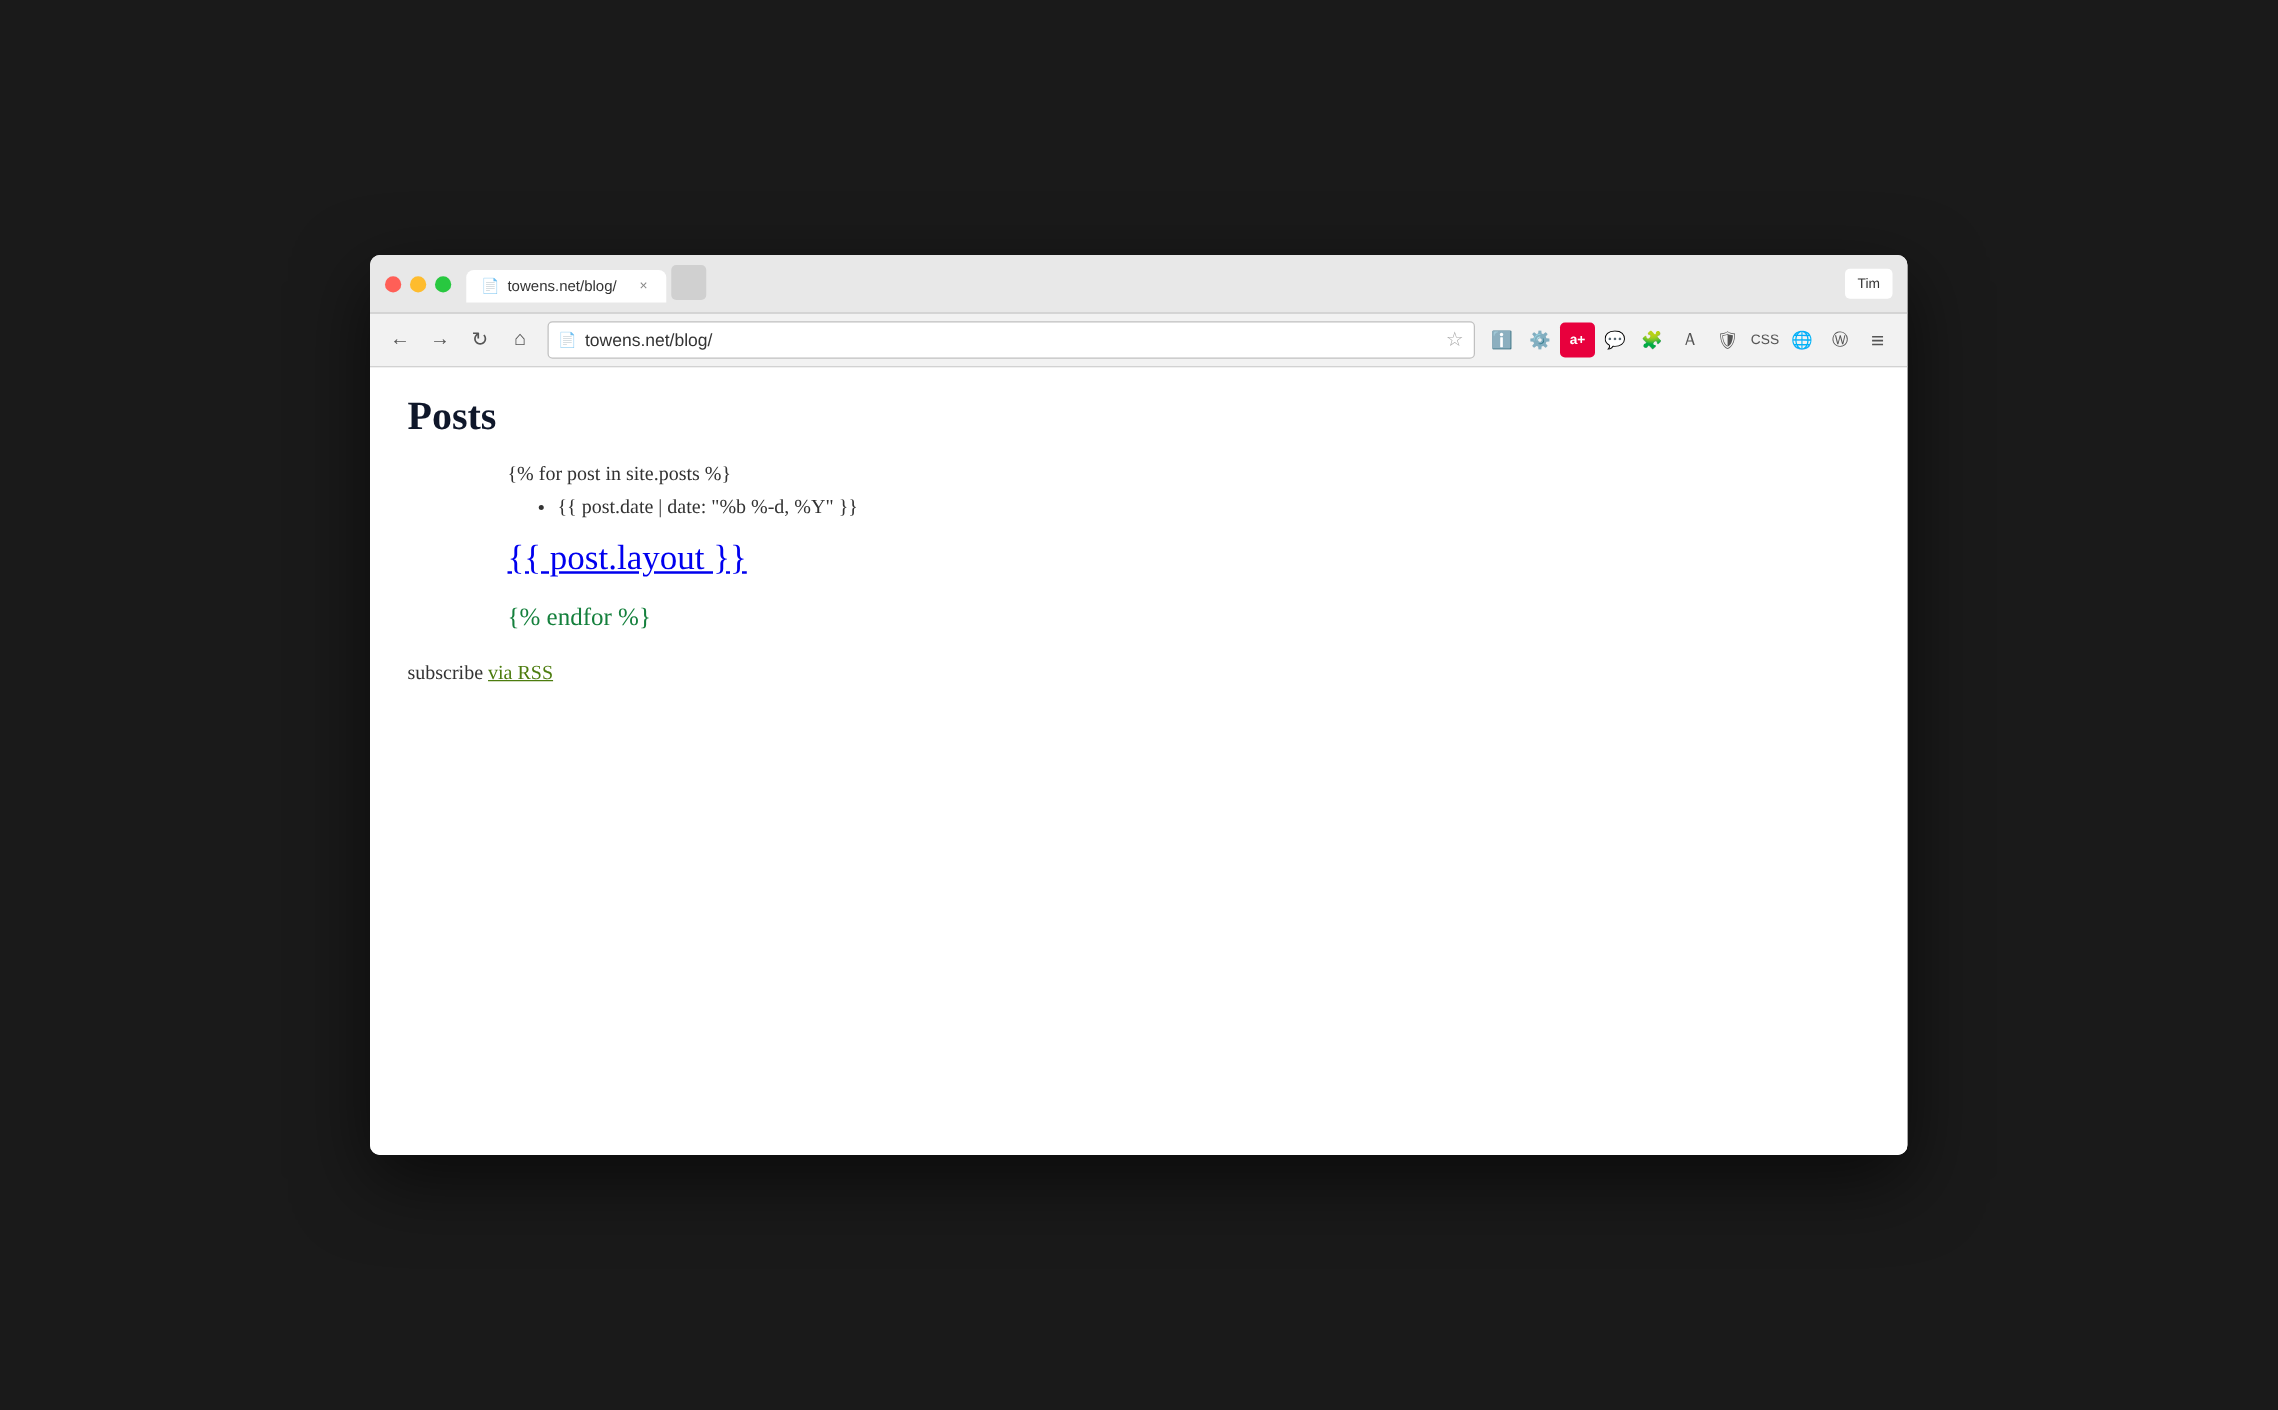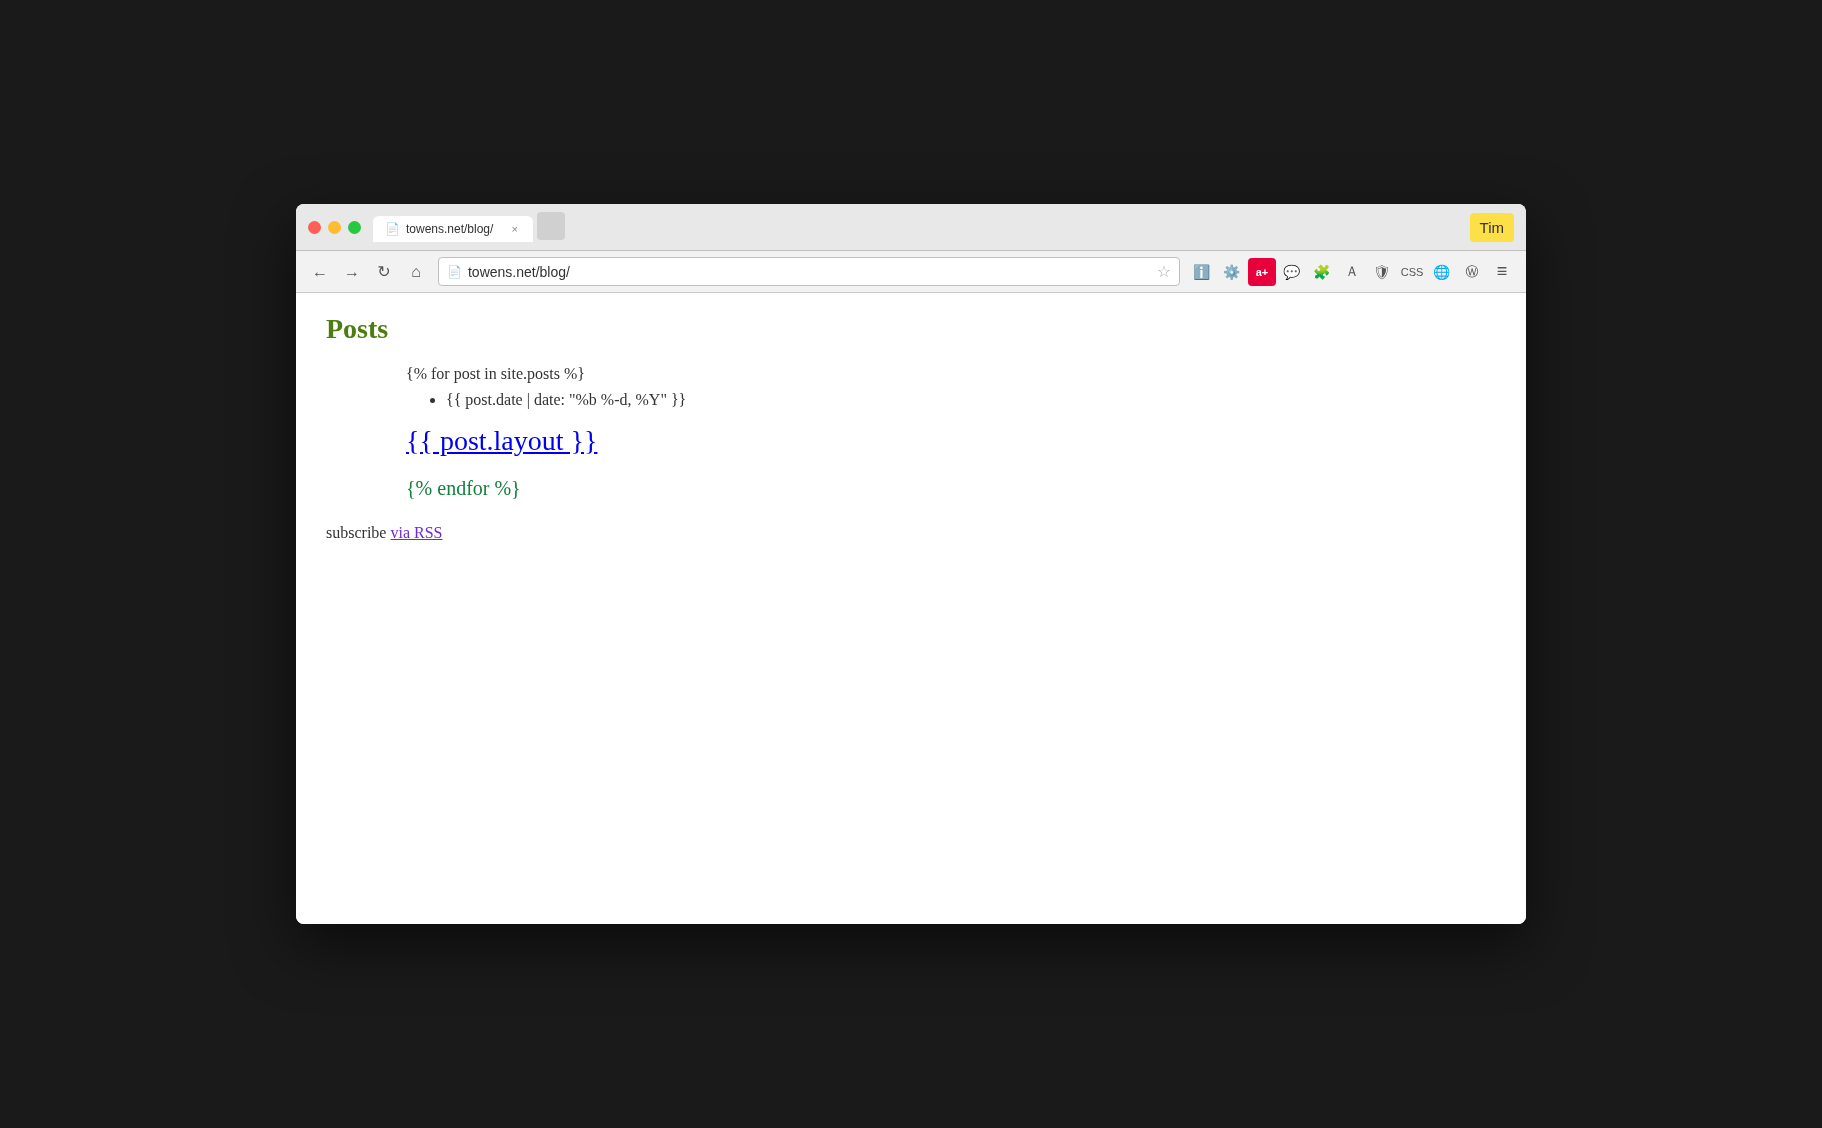--- a/index.html
+++ b/index.html
@@ -106,25 +106,25 @@
       margin-bottom: 2px;
       display: flex;
       align-items: center;
       justify-content: center;
       font-size: 11px;
       color: #555;
     }
 
     .profile-btn {
       margin-left: auto;
-      background: #fde047;
+      background: #ffffff;
       border: none;
       border-radius: 4px;
       padding: 6px 10px;
-      font-size: 15px;
+      font-size: 11px;
       cursor: pointer;
       color: #333;
     }
 
     
     .nav-bar {
       background: #f2f2f2;
       padding: 6px 10px;
       display: flex;
       align-items: center;
@@ -213,23 +213,23 @@
     }
 
     .layout-comment {
       font-size: 15px;
       color: #333;
       font-family: Georgia, serif;
       margin-bottom: 20px;
     }
 
     .page-heading {
-      font-size: 28px;
+      font-size: 32px;
       font-weight: bold;
-      color: #4d7c0f;
+      color: #0f172a;
       font-family: Georgia, serif;
       margin-bottom: 20px;
     }
 
     .for-loop-text {
       font-size: 16px;
       color: #333;
       font-family: Georgia, serif;
       margin-bottom: 8px;
       margin-left: 20px;
@@ -263,21 +263,21 @@
       margin-left: 20px;
     }
 
     .subscribe-text {
       font-size: 16px;
       color: #333;
       font-family: Georgia, serif;
     }
 
     .subscribe-link {
-      color: #6d28d9;
+      color: #4d7c0f;
       cursor: pointer;
     }
 
     .indent-block {
       margin-left: 60px;
     }
   </style>
 </head>
 <body>
 

